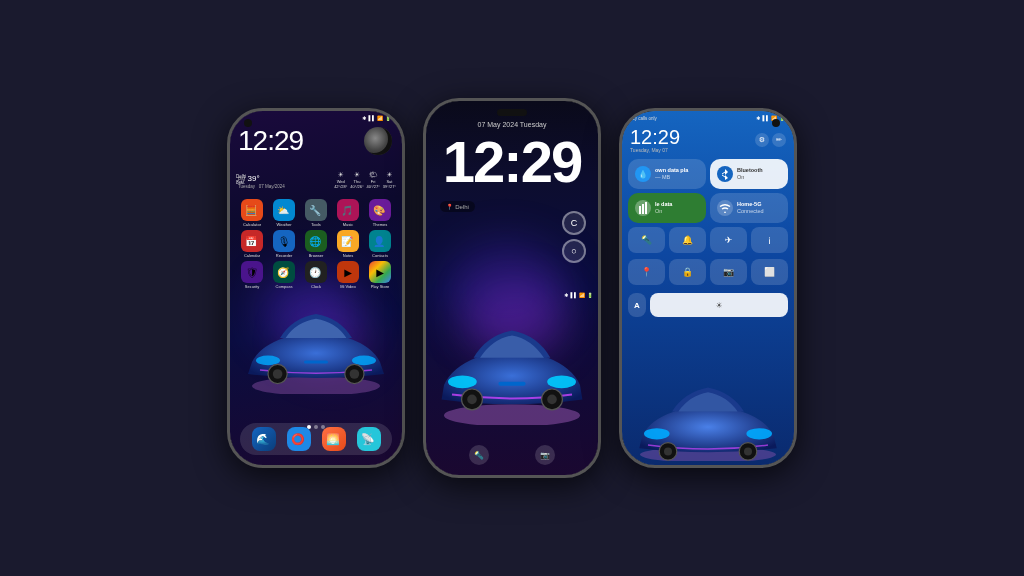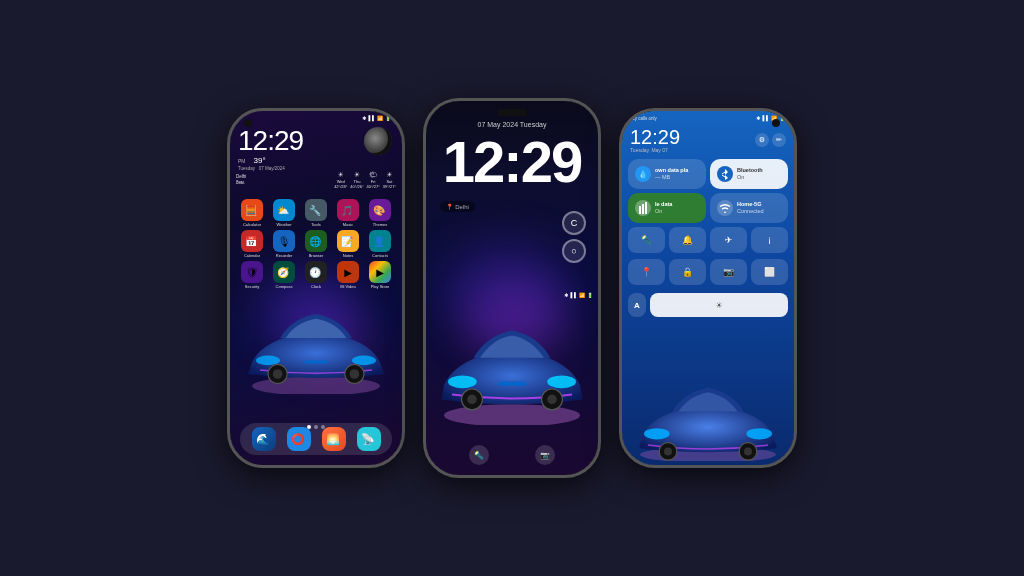--- a/index.html
+++ b/index.html
@@ -471,21 +471,21 @@
         <div class="status-icons">
           <span>✱</span>
           <span>▌▌</span>
           <span>📶</span>
           <span>🔋</span>
         </div>
       </div>
 
       <div class="clock-widget">
         <div class="time">12:29</div>
-        <div style="display:flex;align-items:center;gap:8px;margin-top:1px;text-align:right;">
+        <div style="display:flex;align-items:center;gap:2px;margin-top:19px;text-align:right;">
           <span style="font-size:5px;color:#aaa;">PM</span>
           <span style="font-size:8px;color:#fff;">39°</span>
         </div>
         <div style="font-size:4.5px;color:#aaa;margin-top:1px;">
           Tuesday &nbsp; <span>07 May/2024</span>
         </div>
       </div>
 
       <div class="moon-icon"></div>
 

